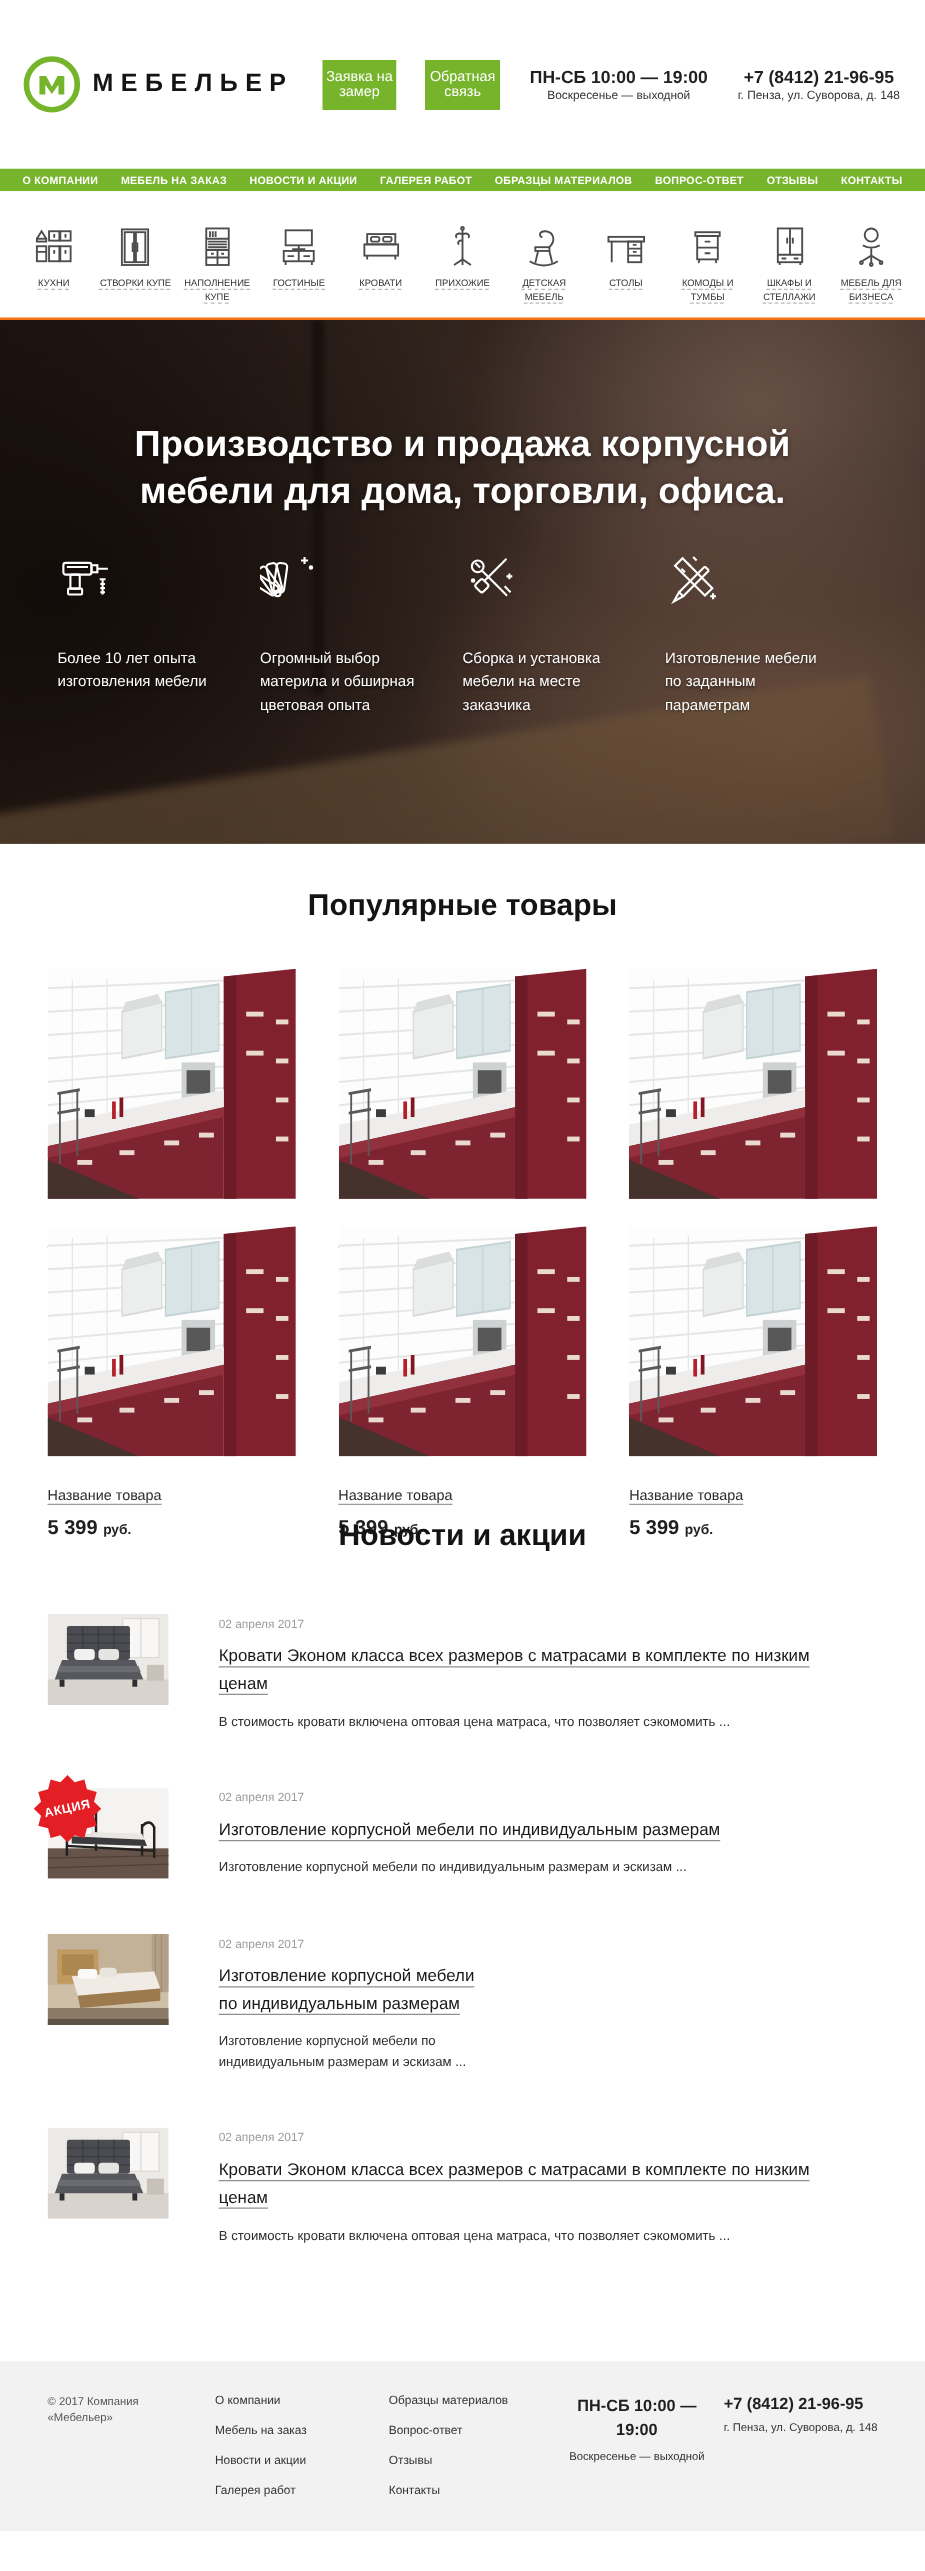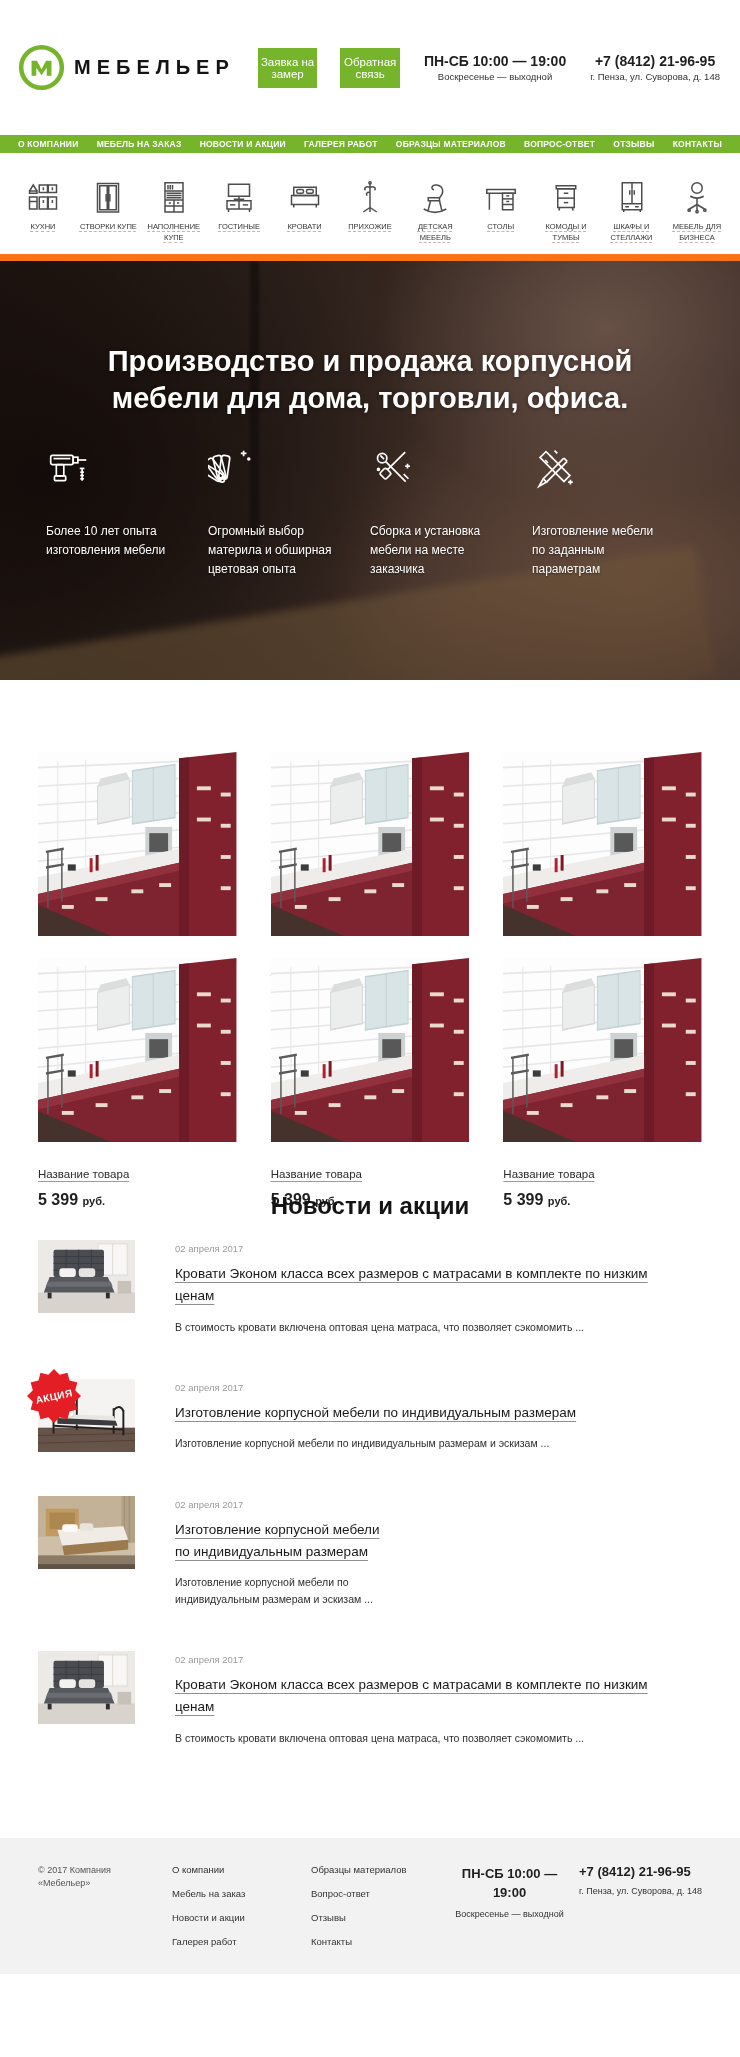--- a/index.html
+++ b/index.html
@@ -22,21 +22,21 @@
   .hd-info{margin-left:24px;text-align:center;line-height:1.35}
   .hd-info .big{font-size:14px;font-weight:bold;white-space:nowrap}
   .hd-info .small{font-size:9.5px;color:#333;white-space:nowrap}
 
   
   .nav{background:var(--accent);height:18px;display:flex;align-items:center;
     justify-content:space-between;padding:0 18px}
   .nav a{color:#fff;font-size:8.5px;font-weight:bold;letter-spacing:.2px;white-space:nowrap}
 
   
-  .cats{display:flex;justify-content:space-between;padding:26px 12px 10px;border-bottom:7px solid #f97316;background:#fff}
+  .cats{display:flex;justify-content:space-between;padding:26px 12px 10px;border-bottom:2px solid #f97316;background:#fff}
   .cat{flex:0 1 62px;text-align:center}
   .cat-ic{color:#4d4d4d;display:block}
   .cat-ic svg{width:36px;height:36px;margin:0 auto}
   .cat-label{display:block;margin-top:7px;font-size:7.5px;line-height:1.45;color:#333;
     text-transform:uppercase;text-decoration:underline;text-decoration-style:dashed;
     text-decoration-color:#b9b9b9;text-underline-offset:2px}
 
   
   .hero{position:relative;height:419px;overflow:hidden;color:#fff;
     background:
@@ -68,21 +68,21 @@
   .card-img{height:115px;background:#fff}
   .card-img svg{width:100%;height:100%}
   .card-name{display:inline-block;margin-top:26px;font-size:11.5px;color:#2b2b2b;
     text-decoration:underline;text-underline-offset:3px;text-decoration-color:#9c9c9c}
   .card-price{margin-top:9px;font-weight:bold}
   .card-price b{font-size:16px}
   .card-price span{font-size:11px}
 
   
   .news{padding:40px 38px 30px}
-  .news-list{margin-top:20px}
+  .news-list{margin-top:48px}
   .news-item{display:flex;margin-bottom:44px}
   .news-img{position:relative;flex:0 0 97px;height:73px;margin-right:40px}
   .news-img svg{width:100%;height:100%}
   .badge{position:absolute;left:-11px;top:-10px;width:54px;height:54px}
   .badge svg{position:absolute;inset:0;width:54px;height:54px}
   .badge-text{position:absolute;inset:0;display:flex;align-items:center;justify-content:center;
     color:#fff;font-size:10px;font-weight:bold;transform:rotate(-12deg);letter-spacing:.5px}
   .news-date{font-size:9.5px;color:var(--text_gray);padding-top:3px}
   .news-title{display:inline-block;margin-top:9px;font-size:13.5px;line-height:1.65;color:#1a1a1a;
     max-width:505px;text-decoration:underline;text-underline-offset:4px;text-decoration-color:#8f8f8f}
@@ -581,20 +581,21 @@
           <span class="feat-ic"><svg viewBox="0 0 48 48">
               <use href="#sym-drafting"></use>
             </svg></span>
           <div class="feat-text">Изготовление мебели по заданным параметрам</div>
         </div>
       </div>
   </div>
 </section>
 
 <section class="products">
+  <h2 class="section-title">Популярные товары</h2>
   <div class="prod-grid">
 
       <div class="card">
         <a class="card-img">
           <svg viewBox="0 0 200 118" preserveAspectRatio="none">
             <use href="#pic-kitchen"></use>
           </svg>
         </a>
         <a class="card-name">Название товара</a>
         <div class="card-price">

